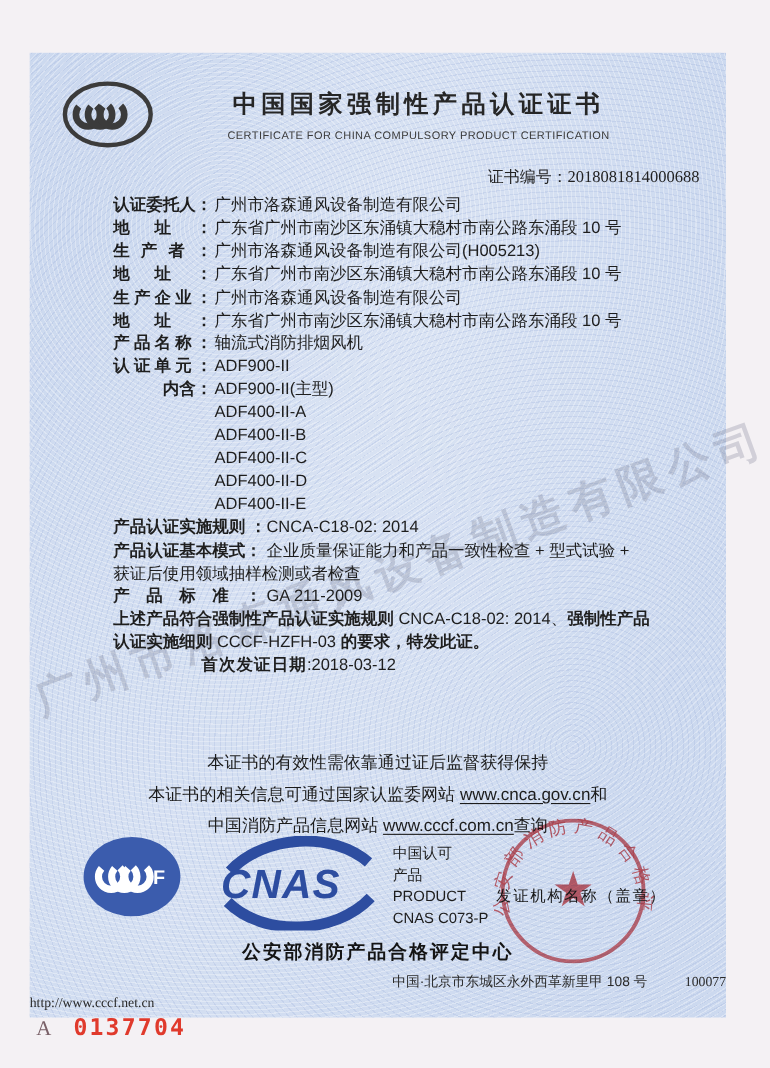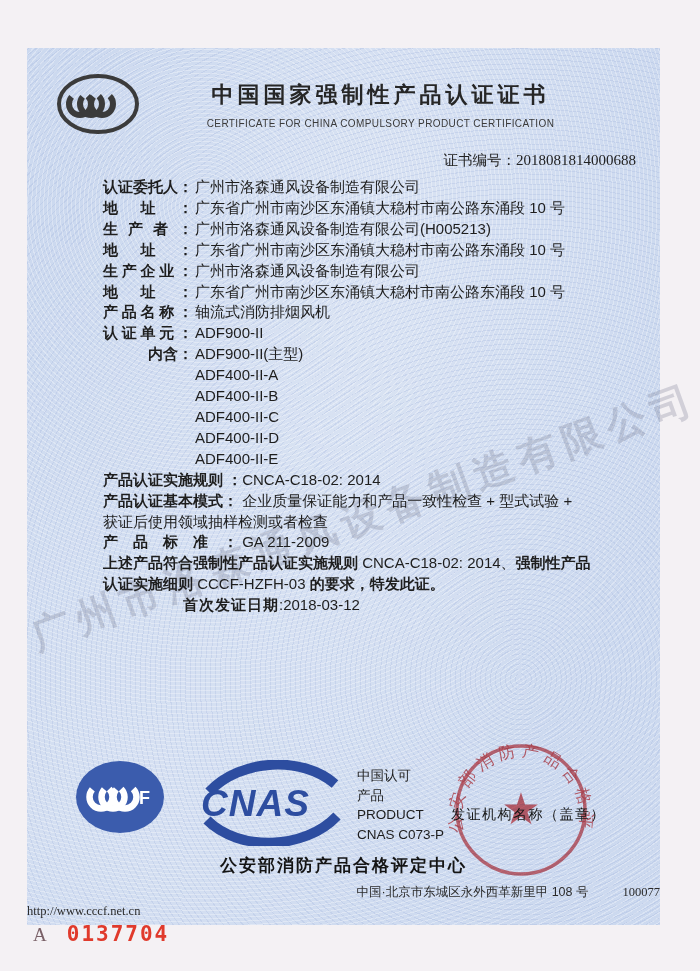--- a/index.html
+++ b/index.html
@@ -104,20 +104,25 @@
     <div><b>产品认证基本模式：</b> <span>企业质量保证能力和产品一致性检查 + 型式试验 +</span><br><span>获证后使用领域抽样检测或者检查</span></div>
 
     <div class="row"><b>产　品　标　准　：</b> <span>GA 211-2009</span></div>
 
     <div><b>上述产品符合强制性产品认证实施规则 </b><span>CNCA-C18-02: 2014、</span><b>强制性产品</b><br><b>认证实施细则 </b><span>CCCF-HZFH-03 </span><b>的要求，特发此证。</b></div>
 
     <div class="row first-issue"><b class="ls1">首次发证日期</b><span>:2018-03-12</span></div>
 
   </div>
 
+  <div class="notice">
+    <div>本证书的有效性需依靠通过证后监督获得保持</div>
+    <div><span>本证书的相关信息可通过国家认监委网站 </span><span class="url">www.cnca.gov.cn</span><span>和</span></div>
+    <div><span>中国消防产品信息网站 </span><span class="url">www.cccf.com.cn</span><span>查询</span></div>
+  </div>
 
   <svg class="cccf-badge" width="94" height="78" viewBox="0 0 94 78">
     <ellipse cx="47" cy="39" rx="44" ry="36" fill="#3b5cad"></ellipse>
     <circle cx="28" cy="39" r="11.5" fill="none" stroke="#ffffff" stroke-width="6.5" stroke-dasharray="53.5 18.8" stroke-dashoffset="9.4"></circle>
     <circle cx="40" cy="39" r="11.5" fill="none" stroke="#ffffff" stroke-width="6.5" stroke-dasharray="53.5 18.8" stroke-dashoffset="9.4"></circle>
     <circle cx="52" cy="39" r="11.5" fill="none" stroke="#ffffff" stroke-width="6.5" stroke-dasharray="53.5 18.8" stroke-dashoffset="9.4"></circle>
     <text x="66" y="46" font-size="18" font-weight="bold" fill="#ffffff">F</text>
   </svg>
 
   <svg class="cnas-logo" width="156" height="86" viewBox="0 0 156 86">

